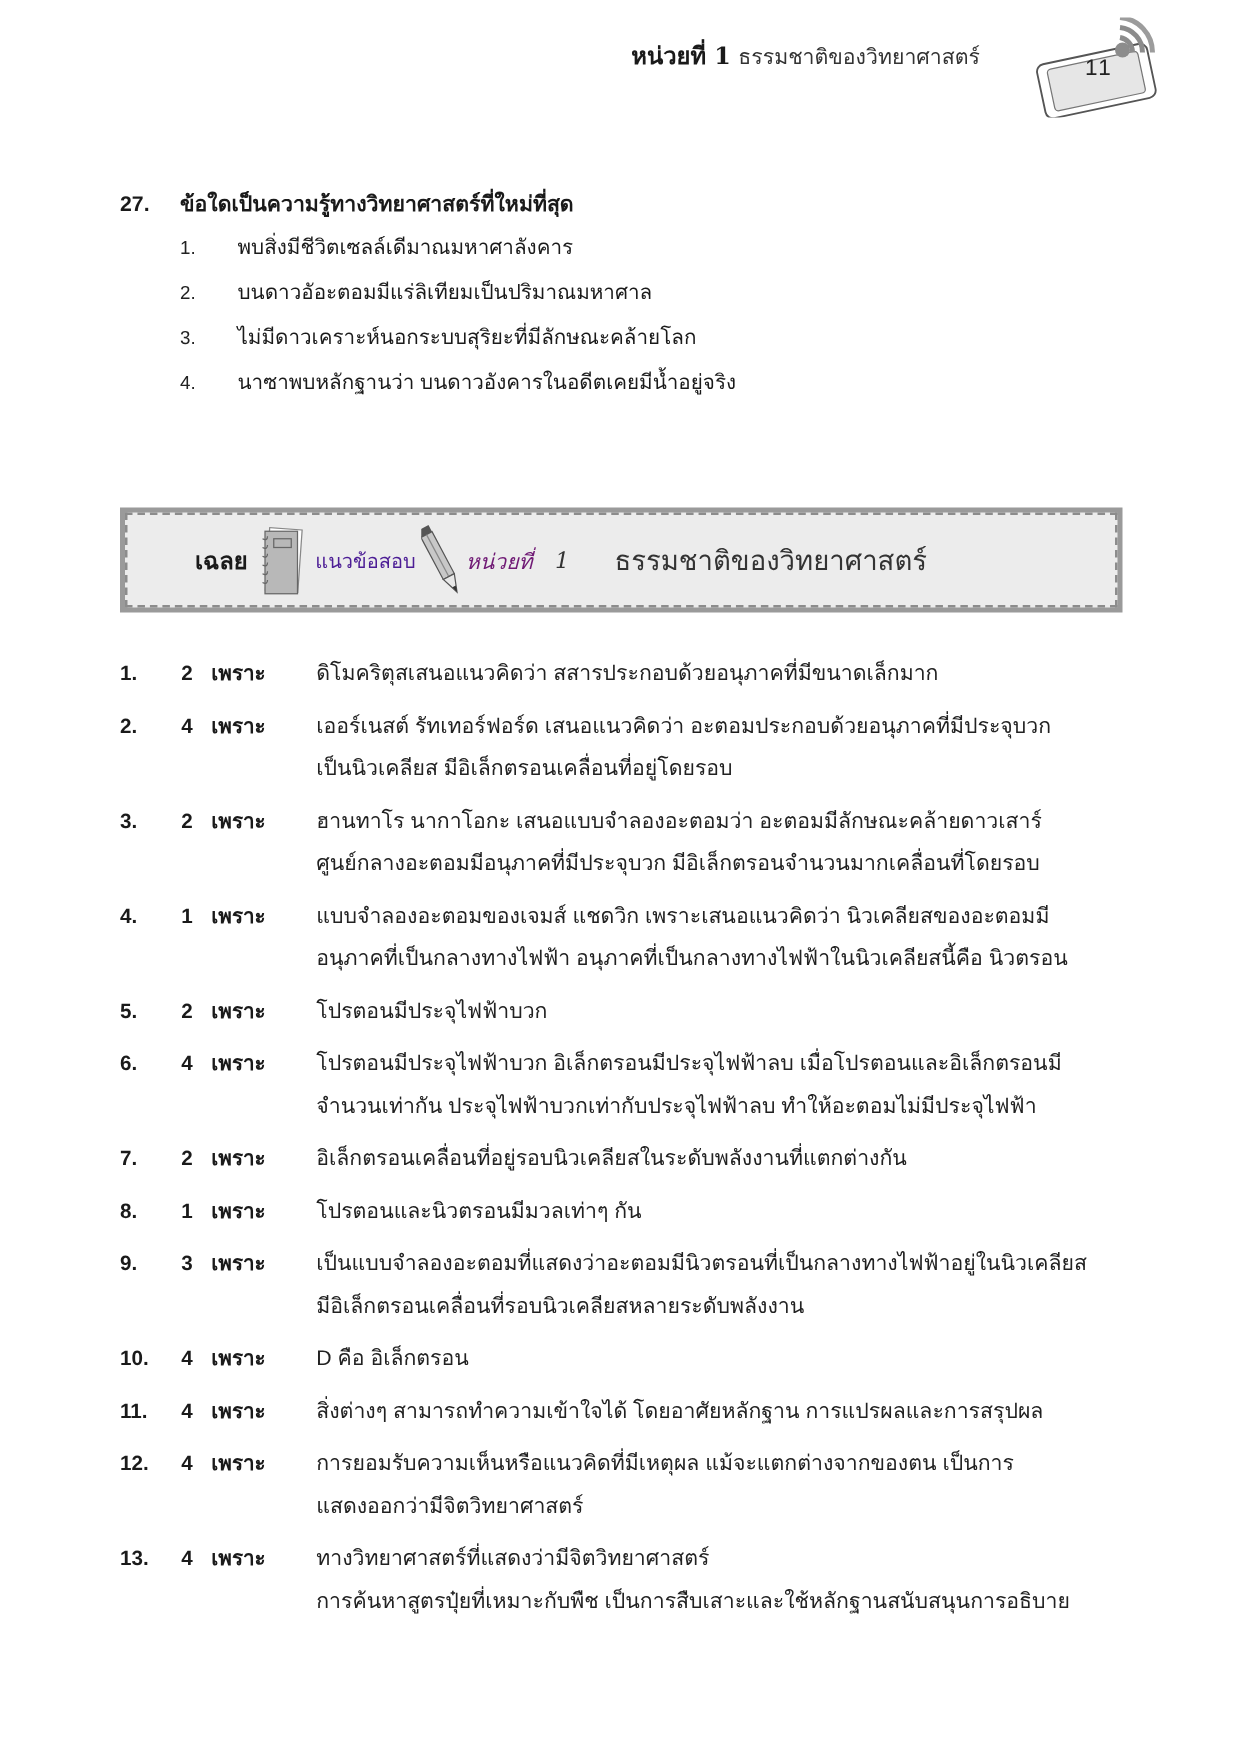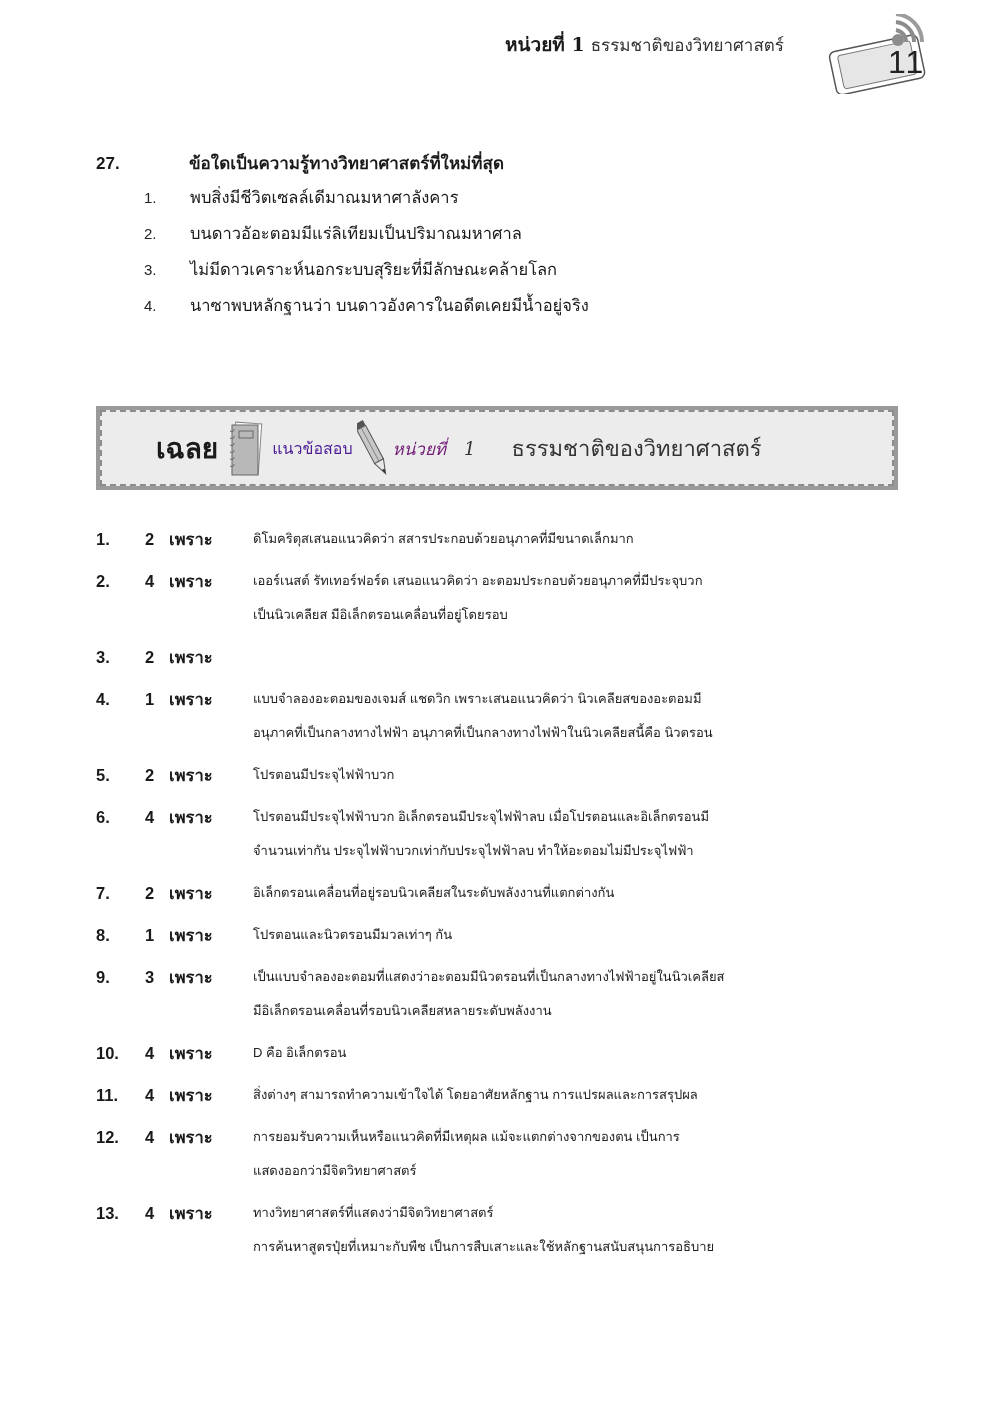--- a/index.html
+++ b/index.html
@@ -5,49 +5,49 @@
   * { box-sizing: border-box; margin: 0; padding: 0; }
   html, body { width: 992px; height: 1403px; background: #ffffff; }
   body { position: relative; font-family: "DejaVu Sans", "Liberation Sans", sans-serif; color: #1a1a1a; overflow: hidden; }
 
   
   .running-head { position: absolute; top: 24px; left: 505px; height: 40px; display: flex; align-items: center; white-space: nowrap; }
   .rh-unit { font-family: "DejaVu Serif", "Liberation Serif", serif; font-weight: bold; font-size: 19px; }
   .rh-title { font-family: "DejaVu Serif", "Liberation Serif", serif; font-size: 17px; margin-left: 6px; color: #333; }
   .page-badge { position: absolute; top: 14px; left: 826px; width: 110px; height: 80px; }
   .page-badge svg { position: absolute; left: 0; top: 0; }
-  .page-num { position: absolute; left: 42px; top: 30px; font-family: "Liberation Sans", sans-serif; font-size: 32px; letter-spacing: 2px; color: #222; margin-left: 20px; }
+  .page-num { position: absolute; left: 42px; top: 30px; font-family: "Liberation Sans", sans-serif; font-size: 18px; letter-spacing: 2px; color: #222; }
 
   
   .question { position: absolute; top: 138px; left: 96px; }
   .q-row { display: flex; align-items: baseline; font-size: 17px; font-weight: bold; }
   .q-num { width: 48px; font-family: "Liberation Sans", sans-serif; font-size: 17px; margin-top: 16px; }
-  .q-text { font-family: "Liberation Sans", sans-serif; margin-left: 45px; }
+  .q-text { font-family: "Liberation Sans", sans-serif; }
   .choices { margin-top: 8px; margin-left: 48px; }
   .choice { display: flex; align-items: baseline; height: 36px; font-family: "Liberation Sans", sans-serif; font-size: 16.5px; }
   .choice-num { width: 46px; color: #222; font-size: 15px; }
 
   
   .banner { position: absolute; top: 406px; left: 96px; width: 802px; height: 84px; background: #9a9a9a; padding: 4px; }
   .banner-inner { width: 100%; height: 100%; background: #ececec; border: 2px dashed #8c8c8c; display: flex; align-items: center; padding-left: 54px; }
-  .b-answer { font-family: "DejaVu Sans", sans-serif; font-weight: bold; font-size: 28px; }
+  .b-answer { font-family: "DejaVu Sans", sans-serif; font-weight: bold; font-size: 19px; }
   .b-notebook { margin: 0 8px 0 10px; }
   .b-guide { font-family: "DejaVu Sans", sans-serif; font-size: 16px; color: #4c1d95; }
   .b-pencil { margin: 0 4px 0 4px; }
   .b-unit { font-family: Liberation Mono, monospace; font-style: italic; font-size: 17px; color: #701a75; margin-left: 2px; }
   .b-unitnum { font-family: "DejaVu Serif", serif; font-style: italic; font-size: 18px; margin-left: 18px; color: #333; }
   .b-title { font-family: "DejaVu Sans", sans-serif; font-size: 22px; margin-left: 36px; color: #333; }
 
   
   .answers { position: absolute; top: 522px; left: 96px; width: 802px; }
   .ans { display: flex; align-items: flex-start; margin-bottom: 8px; }
   .a-num { width: 49px; font-family: "Liberation Sans", sans-serif; font-weight: bold; font-size: 16.5px; line-height: 34px; }
   .a-choice { width: 24px; font-family: "Liberation Sans", sans-serif; font-weight: bold; font-size: 16.5px; line-height: 34px; }
   .a-because { width: 84px; font-family: "Liberation Sans", sans-serif; font-weight: bold; font-size: 16.5px; line-height: 34px; }
-  .a-text { flex: 1; font-family: "Liberation Sans", sans-serif; font-size: 13px; line-height: 34px; color: #222; }
+  .a-text { flex: 1; font-family: "Liberation Sans", sans-serif; font-size: 17px; line-height: 34px; color: #222; }
 </style>
 </head>
 <body>
 
 <div class="running-head">
   <span class="rh-unit">หน่วยที่ 1</span>
   <span class="rh-title">ธรรมชาติของวิทยาศาสตร์</span>
 </div>
 
 <div class="page-badge">
@@ -136,20 +136,24 @@
     <span class="a-because">เพราะ</span>
     <div class="a-text">
         <div>เออร์เนสต์ รัทเทอร์ฟอร์ด เสนอแนวคิดว่า อะตอมประกอบด้วยอนุภาคที่มีประจุบวก</div>
         <div>เป็นนิวเคลียส มีอิเล็กตรอนเคลื่อนที่อยู่โดยรอบ</div>
       </div>
   </div>
   <div class="ans">
     <span class="a-num">3.</span>
     <span class="a-choice">2</span>
     <span class="a-because">เพราะ</span>
+    <div class="a-text">
+        <div>ฮานทาโร นากาโอกะ เสนอแบบจำลองอะตอมว่า อะตอมมีลักษณะคล้ายดาวเสาร์</div>
+        <div>ศูนย์กลางอะตอมมีอนุภาคที่มีประจุบวก มีอิเล็กตรอนจำนวนมากเคลื่อนที่โดยรอบ</div>
+      </div>
   </div>
   <div class="ans">
     <span class="a-num">4.</span>
     <span class="a-choice">1</span>
     <span class="a-because">เพราะ</span>
     <div class="a-text">
         <div>แบบจำลองอะตอมของเจมส์ แชดวิก เพราะเสนอแนวคิดว่า นิวเคลียสของอะตอมมี</div>
         <div>อนุภาคที่เป็นกลางทางไฟฟ้า อนุภาคที่เป็นกลางทางไฟฟ้าในนิวเคลียสนี้คือ นิวตรอน</div>
       </div>
   </div>

